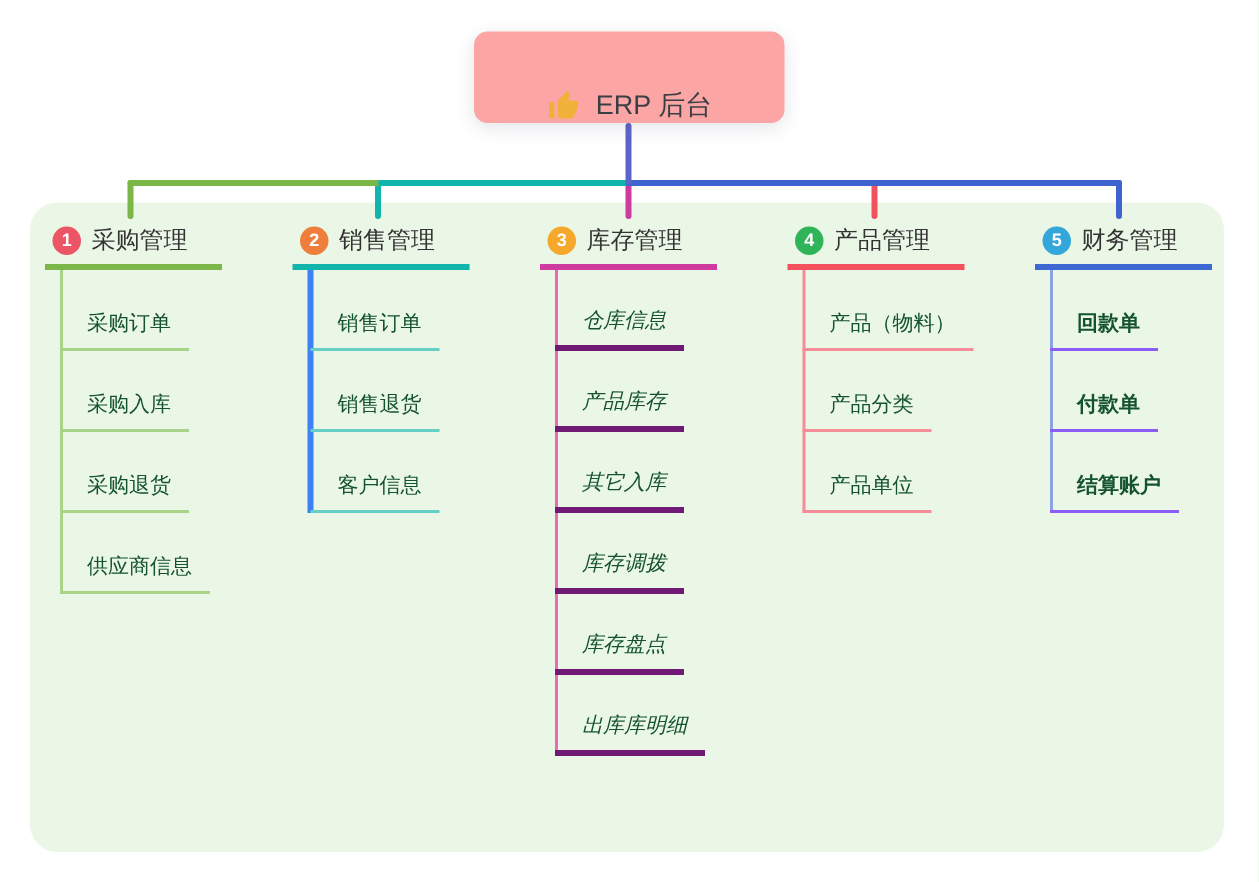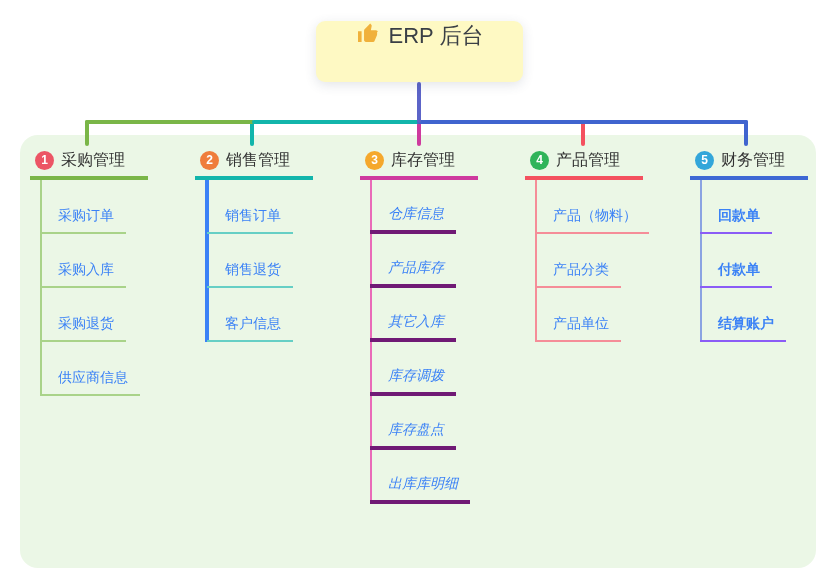--- a/index.html
+++ b/index.html
@@ -8,23 +8,23 @@
     font-family:"Liberation Sans","DejaVu Sans",sans-serif;overflow:hidden;
   }
   
   .panel{
     position:absolute;left:20px;top:135px;width:796px;height:433px;
     background:#ebf7e6;border-radius:18px;
   }
   
   .root-node{
     position:absolute;left:316px;top:21px;width:207px;height:61px;
-    background:#fef9c3;border-radius:9px;box-shadow:0 3px 12px rgba(60,70,90,.14);
-    display:flex;align-items:flex-start;justify-content:center;gap:9px;
-    font-size:22px;font-weight:500;color:#3a3f45;cursor:pointer;
+    background:#fca5a5;border-radius:9px;box-shadow:0 3px 12px rgba(60,70,90,.14);
+    display:flex;align-items:flex-end;justify-content:center;gap:9px;
+    font-size:18px;font-weight:500;color:#3a3f45;cursor:pointer;
   }
   .root-node .ticon{width:24px;height:24px;display:inline-block;}
   
   .line{position:absolute;}
   .h{height:4px;top:120px;border-radius:2px;}
   .v{width:4px;border-radius:2px;}
   .c-indigo{background:#5c64c8;} .c-green{background:#7ab648;}
   .c-teal{background:#12b5ab;}  .c-blue{background:#4064cf;}
   .c-magenta{background:#ce3a9e;} .c-red{background:#f4515f;}
   
@@ -48,21 +48,21 @@
   .b4 .badge{background:#33a6da;}
   .children{margin-left:10px;}
   .b0 .children{border-left:2px solid #a9d389;}
   .b1 .children{border-left:4px solid #3b82f6;}
   .b2 .children{border-left:2px solid #e96bb8;}
   .b3 .children{border-left:2px solid #f58d98;}
   .b4 .children{border-left:2px solid #8ba3e2;}
   .child{height:54px;display:flex;align-items:flex-end;}
   .child-label{
     display:inline-block;padding:0 12px 7px 18px;margin-left:-2px;
-    font-size:14px;color:#3b82f6;white-space:nowrap;cursor:pointer;
+    font-size:14px;color:#14532d;white-space:nowrap;cursor:pointer;
   }
   .b0 .child-label{border-bottom:2px solid #a9d389;}
   .b1 .child-label{border-bottom:2px solid #66cfc5;}
   .b2 .child-label{border-bottom:4px solid #701a75;font-style:italic;}
   .b3 .child-label{border-bottom:2px solid #f58d98;}
   .b4 .child-label{border-bottom:2px solid #8b5cf6;font-weight:bold;}
 </style>
 </head>
 <body>
 

